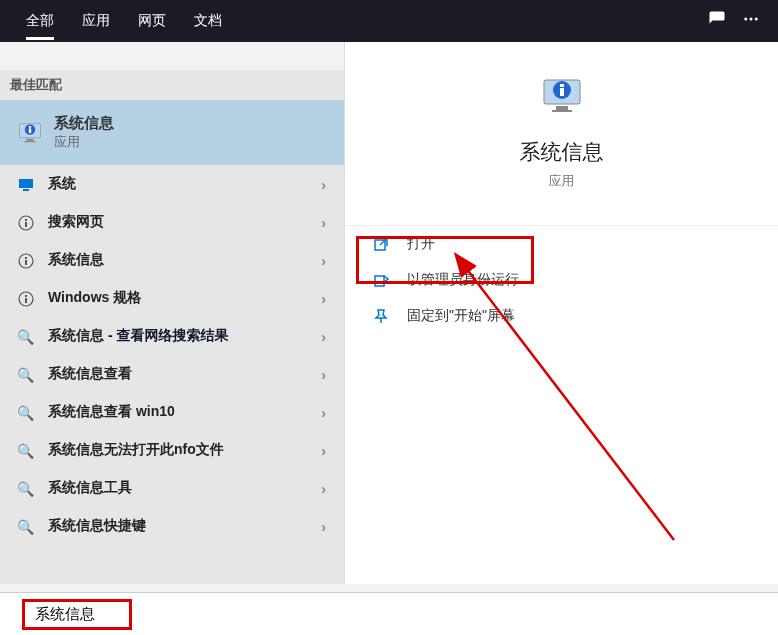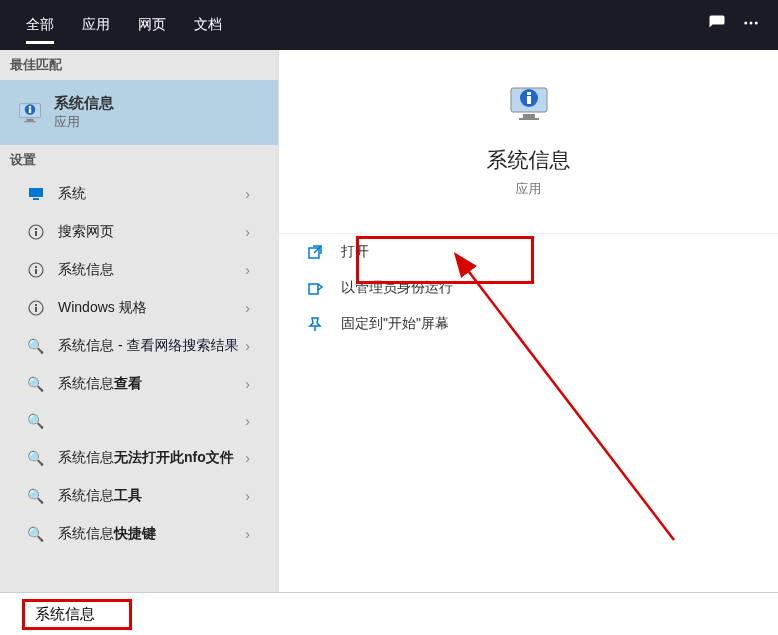--- a/index.html
+++ b/index.html
@@ -1,34 +1,34 @@
 <!DOCTYPE html>
 <html><head>
   <meta charset="utf-8">
   <style>
     * {margin:0;padding:0;box-sizing:border-box;font-family:"Microsoft YaHei","Segoe UI",sans-serif;}
     body {width:778px;height:635px;background:#f2f2f2;position:relative;overflow:hidden;}
-    .tabs {height:50px;background:#1b1b26;display:flex;align-items:center;padding-left:12px;}
+    .tabs {height:42px;background:#1b1b26;display:flex;align-items:center;padding-left:12px;}
     .tab {color:#fff;font-size:14px;padding:0 14px;height:50px;display:flex;align-items:center;cursor:pointer;position:relative;}
     .tab.active::after {content:"";position:absolute;bottom:6px;left:14px;right:14px;height:3px;background:#fff;}
     .tab .caret{margin-left:4px;font-size:10px;}
     .tabs-right{display:flex;margin-left:auto;gap:16px;padding-right:18px;}
     .tabs-right svg{fill:#fff;}
 
     .main{display:flex;height:calc(100% - 50px - 43px);}
-    .left{width:278px;background:#e6e6e6;overflow:hidden;}
+    .left{width:344px;background:#e6e6e6;overflow:hidden;margin-top:28px;}
     .right{flex:1;background:#fff;border-left:1px solid #ddd;padding-top:10px;}
 
     .section-header{font-size:13px;font-weight:600;color:#555;padding:6px 10px;}
     .best{display:flex;align-items:center;background:#b4d2e4;padding:14px 16px;}
     .best-icon{width:28px;height:28px;margin-right:10px;}
     .best-title{font-size:15px;font-weight:600;color:#333;}
     .best-sub{font-size:13px;color:#666;}
 
-    .row{display:flex;align-items:center;padding:10px 28px;font-size:14px;color:#222;cursor:pointer;}
+    .row{display:flex;align-items:flex-end;padding:10px 18px;font-size:14px;color:#222;cursor:pointer;font-weight:bold;}
     .row .ic{width:16px;height:16px;margin-right:14px;display:flex;align-items:center;justify-content:center;}
     .row .chev{margin-left:auto;color:#888;font-size:14px;}
 
     .detail-hero{display:flex;flex-direction:column;align-items:center;padding:20px 0 24px;border-bottom:1px solid transparent;}
     .detail-title{font-size:21px;color:#222;margin-top:18px;}
     .detail-sub{font-size:13px;color:#777;margin-top:6px;}
 
     .actions{margin-top:10px;border-top:1px solid #eee;}
     .action{display:flex;align-items:center;padding:9px 28px;font-size:14px;color:#333;cursor:pointer;}
     .action .aic{width:16px;height:16px;margin-right:18px;color:#0078d4;}
@@ -72,21 +72,20 @@
           <circle cx="24" cy="18" r="9" fill="#2266cc"></circle>
           <rect x="22" y="16" width="4" height="8" fill="#fff"></rect>
           <rect x="22" y="12" width="4" height="3" fill="#fff"></rect>
         </svg>
       <div>
         <div class="best-title">系统信息</div>
         <div class="best-sub">应用</div>
       </div>
     </div>
 
-    <div class="section-header">设置</div>
 
     <div class="row">
       <span class="ic">
           <svg width="16" height="16" viewBox="0 0 16 16">
             <rect x="1" y="2" width="14" height="9" fill="#0078d4"></rect>
             <rect x="5" y="12" width="6" height="2" fill="#0078d4"></rect>
           </svg>
         </span>
       <span>系统</span>
       <span class="chev">›</span>
@@ -131,20 +130,21 @@
       <span><span>系统信息</span><span style="color:#0f172a"> - 查看网络搜索结果</span></span>
       <span class="chev">›</span>
     </div>
     <div class="row">
       <span class="ic">🔍</span>
       <span><span>系统信息</span><b>查看</b></span>
       <span class="chev">›</span>
     </div>
     <div class="row">
       <span class="ic">🔍</span>
+      <span><span>系统信息</span><b>查看 win10</b></span>
       <span class="chev">›</span>
     </div>
     <div class="row">
       <span class="ic">🔍</span>
       <span><span>系统信息</span><b>无法打开此nfo文件</b></span>
       <span class="chev">›</span>
     </div>
     <div class="row">
       <span class="ic">🔍</span>
       <span><span>系统信息</span><b>工具</b></span>

